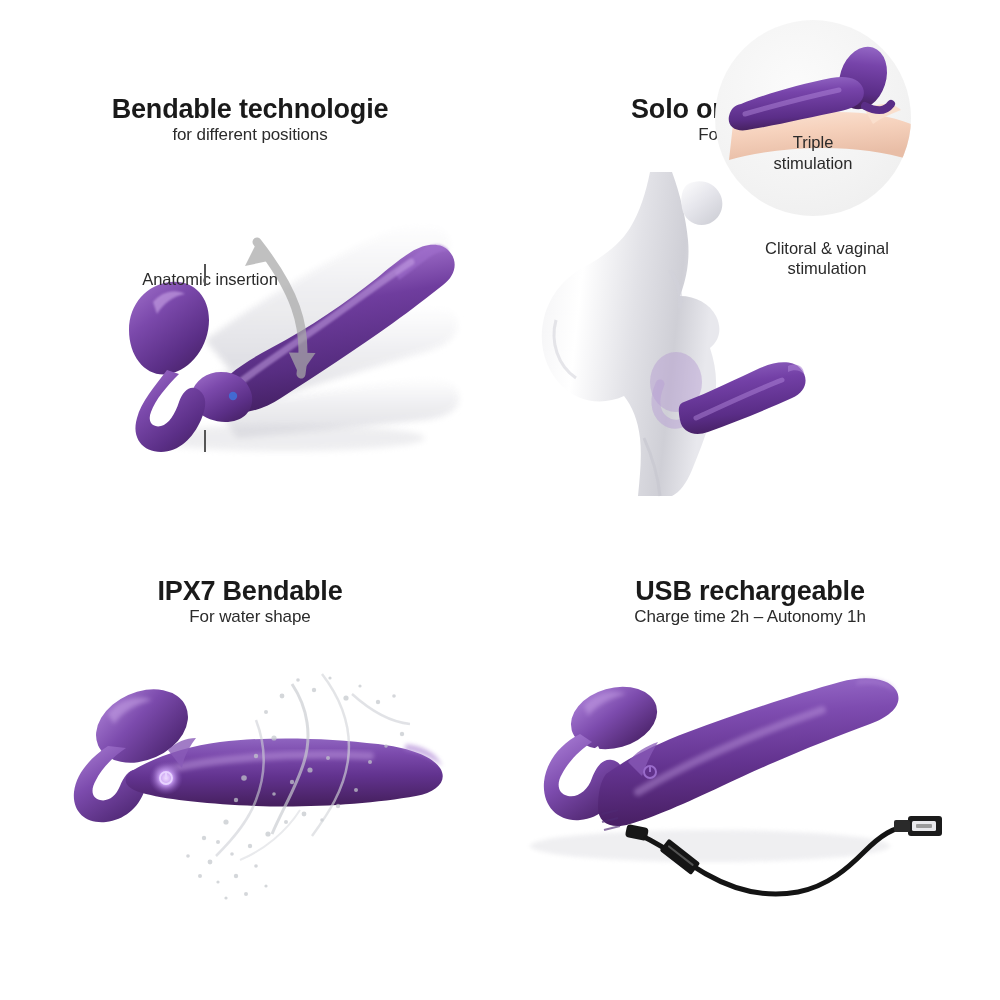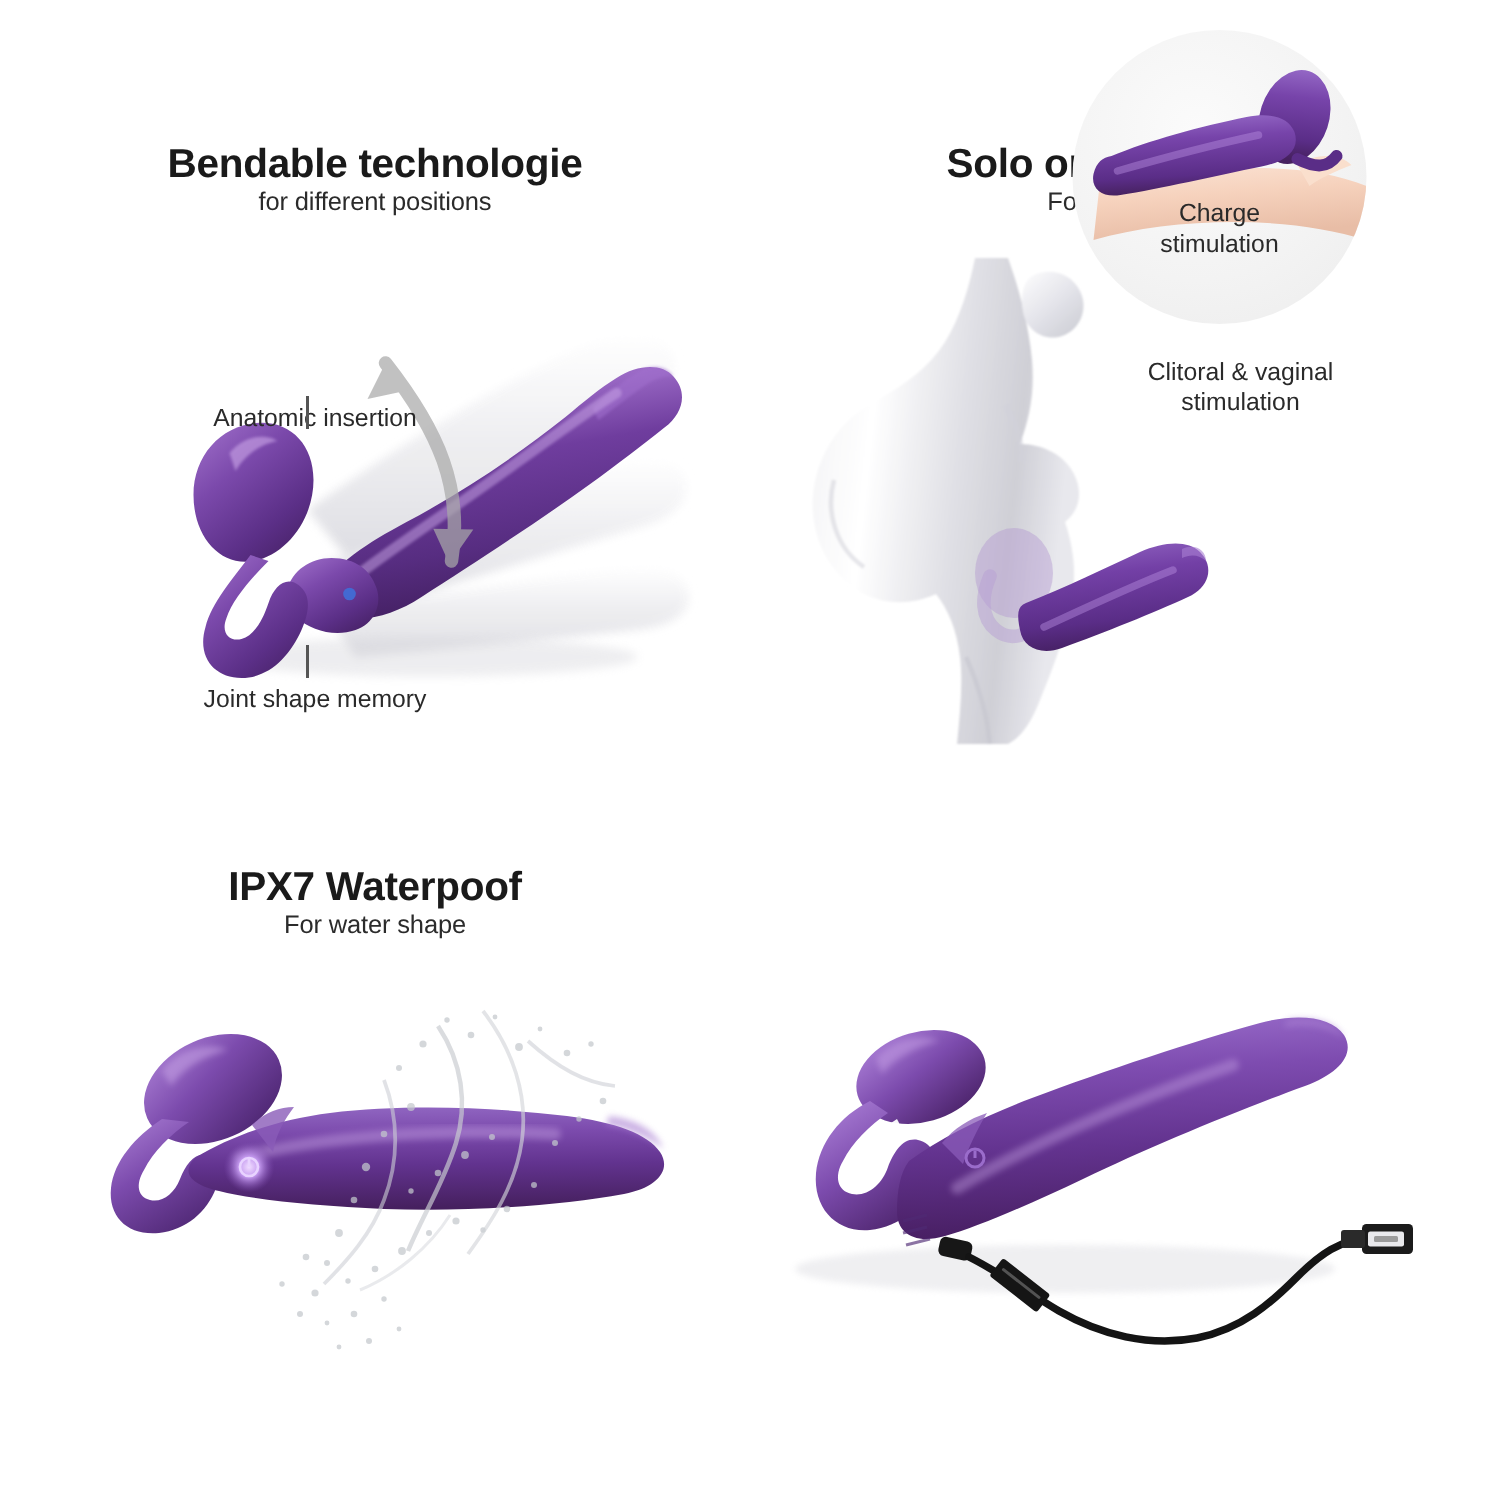--- a/index.html
+++ b/index.html
@@ -146,23 +146,20 @@
           <path d="M206,196 L190,176 L216,170 Z" fill="#a9a9a9" transform="rotate(14 206 190)"></path>
         </g>
       </svg>
 
       <div class="anno" style="left:110px;top:236px;width:200px;margin-top:33px;">
         <span>Anatomic insertion</span>
       </div>
       <div class="leader" style="left:204px;top:264px;height:22px;"></div>
 
       <div class="leader" style="left:204px;top:430px;height:22px;"></div>
-      <div class="anno" style="left:104px;top:456px;width:212px;">
-        <span>Joint shape memory</span>
-      </div>
     </div>
 
     <div class="panel p2">
       <div class="head">
         <div class="title">Solo or couple use</div>
         <div class="sub">For more play</div>
       </div>
 
       <svg class="stage" style="left:20px;top:170px;width:300px;height:330px;" viewBox="0 0 300 330">
         <defs>
@@ -264,34 +261,34 @@
                      C152,80 142,88 126,91
                      C96,97 58,106 32,110
                      C20,112 12,106 14,96
                      C16,88 20,85 26,84 Z" fill="url(#pBody3)"></path>
             <path d="M30,94 C58,86 96,76 124,70" stroke="#b98fe0" stroke-width="5" fill="none" opacity="0.45" stroke-linecap="round"></path>
 
             <path d="M150,86 C162,92 170,92 176,84" stroke="#5a2d87" stroke-width="8" fill="none" stroke-linecap="round"></path>
           </g>
         </svg>
         <div class="inset-label" style="top:112px;">
-          <div>Charge</div>
+          <div>Triple</div>
           <div>stimulation</div>
         </div>
       </div>
 
       <div class="anno" style="left:212px;top:238px;width:230px;text-align:center;">
         <div>Clitoral &amp; vaginal</div>
         <div>stimulation</div>
       </div>
     </div>
 
     <div class="panel p3">
       <div class="head">
-        <div class="title">IPX7 Waterpoof</div>
+        <div class="title">IPX7 Bendable</div>
         <div class="sub">For water shape</div>
       </div>
 
       <svg class="stage" style="left:60px;top:150px;width:420px;height:280px;" viewBox="0 0 420 280">
         <defs>
           <linearGradient id="wBody" x1="0" y1="0" x2="0.05" y2="1">
             <stop offset="0%" stop-color="#9167c2"></stop>
             <stop offset="26%" stop-color="#7c4bad"></stop>
             <stop offset="58%" stop-color="#62338f"></stop>
             <stop offset="100%" stop-color="#46205f"></stop>
@@ -388,20 +385,24 @@
             <circle cx="342" cy="84" r="2.2"></circle>
               <circle cx="206" cy="236" r="1.6"></circle>
             <circle cx="186" cy="244" r="2.0"></circle>
               <circle cx="166" cy="248" r="1.6"></circle>
           </g>
         </g>
       </svg>
     </div>
 
     <div class="panel p4">
+      <div class="head">
+        <div class="title">USB rechargeable</div>
+        <div class="sub">Charge time 2h – Autonomy 1h</div>
+      </div>
 
       <svg class="stage" style="left:10px;top:150px;width:460px;height:290px;" viewBox="0 0 460 290">
         <defs>
           <linearGradient id="uBody" x1="0" y1="0" x2="0.1" y2="1">
             <stop offset="0%" stop-color="#9b6fcc"></stop>
             <stop offset="28%" stop-color="#7e4cb0"></stop>
             <stop offset="62%" stop-color="#63338f"></stop>
             <stop offset="100%" stop-color="#481f63"></stop>
           </linearGradient>
           <linearGradient id="uBulb" x1="0.2" y1="0" x2="0.8" y2="1">

